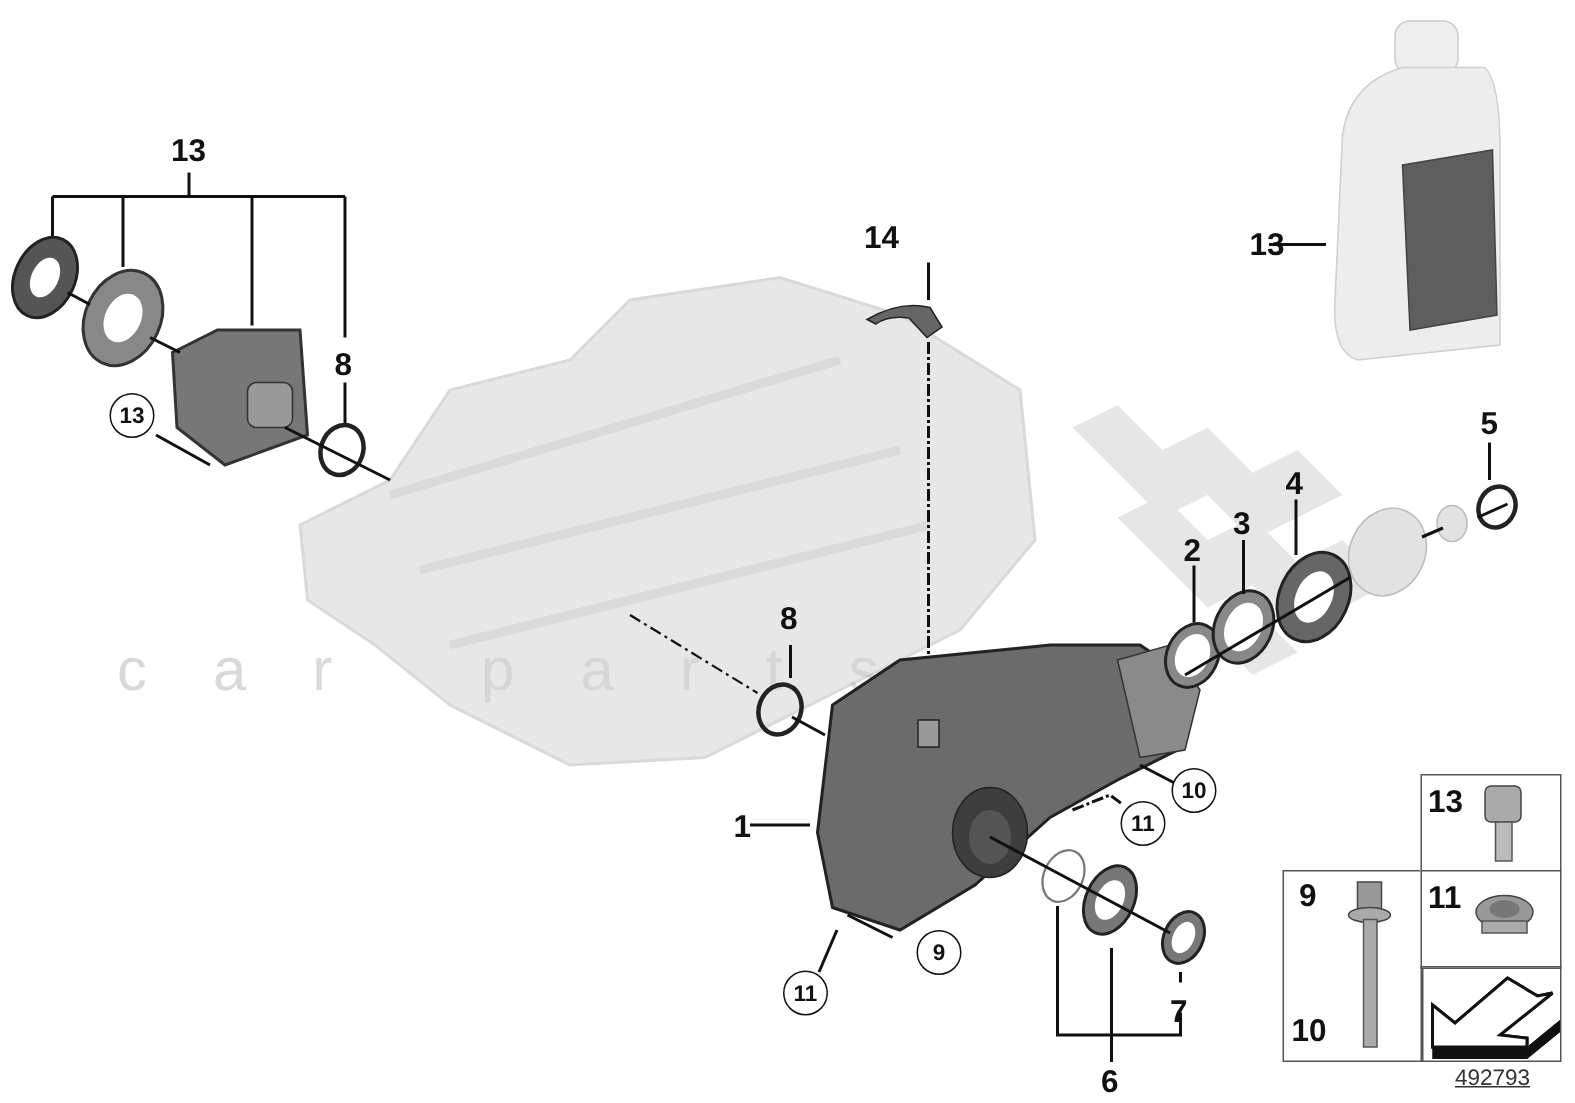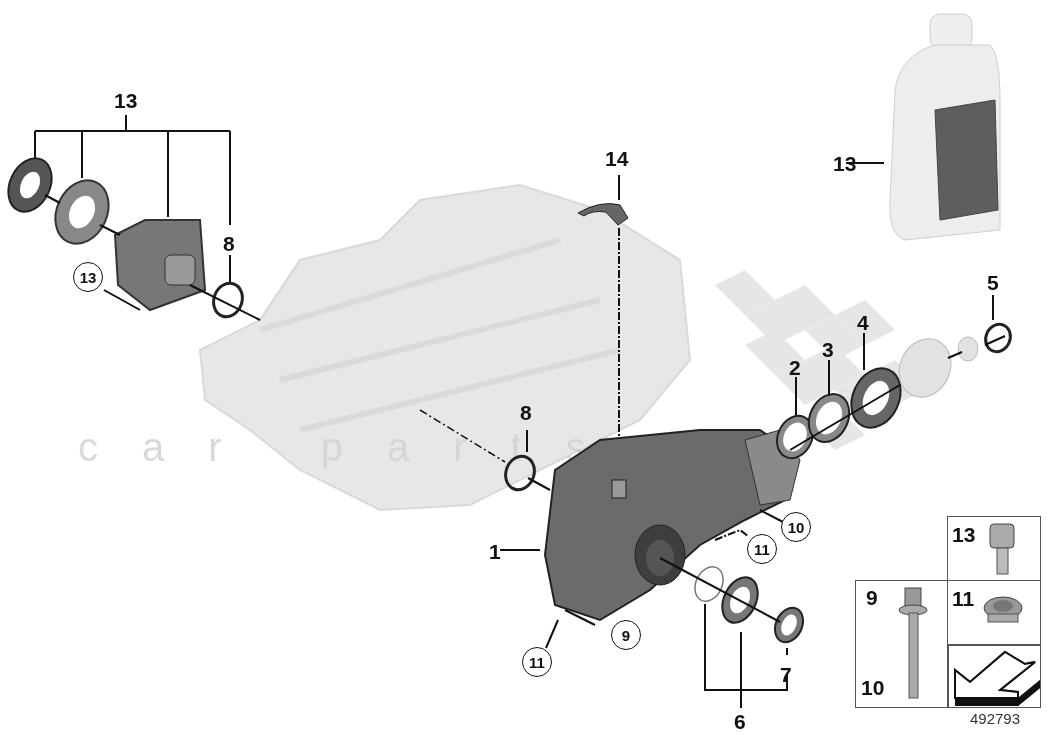--- a/index.html
+++ b/index.html
@@ -3,21 +3,21 @@
 <meta charset="utf-8">
 <style>
   html, body { margin:0; padding:0; background:#ffffff; }
   body { width:1050px; height:735px; position:relative; overflow:hidden; font-family:"Liberation Sans", sans-serif; }
   .canvas { position:absolute; left:0; top:0; width:1050px; height:735px; }
   .lbl { position:absolute; font-weight:bold; font-size:21px; color:#111; line-height:1; }
   .circ { position:absolute; width:30px; height:30px; border:1.5px solid #111; border-radius:50%; background:#fff; font-size:15px; font-weight:bold; display:flex; align-items:center; justify-content:center; color:#111; box-sizing:border-box; }
   .wm1 { position:absolute; left:78px; top:288px; font-size:118px; font-weight:bold; color:rgba(235,140,150,0.45); letter-spacing:2px; font-family:"Liberation Sans", sans-serif; }
   .wm2 { position:absolute; left:78px; top:425px; font-size:40px; color:rgba(180,180,180,0.5); letter-spacing:44px; font-family:"Liberation Sans", sans-serif; }
   .box { position:absolute; border:1px solid #555; background:#fff; }
-  .imgno { position:absolute; left:970px; top:710px; font-size:15px; color:#333; }
+  .imgno { position:absolute; left:970px; top:710px; font-size:15px; color:#333;text-decoration:underline; }
 </style>
 </head>
 <body>
 
 <div class="canvas">
 
   <div class="wm2">car parts</div>
 
   <svg width="1050" height="735" style="position:absolute;left:0;top:0">
 
@@ -169,21 +169,21 @@
       <ellipse cx="1003" cy="608" rx="19" ry="11" fill="#999" stroke="#444"></ellipse>
       <ellipse cx="1003" cy="606" rx="10" ry="6" fill="#777"></ellipse>
       <rect x="988" y="614" width="30" height="8" fill="#aaa" stroke="#555"></rect>
       <polygon points="955,670 970,682 1005,652 1025,664 1035,662 1000,690 1018,692 1018,698 955,698" fill="#fff" stroke="#111" stroke-width="2"></polygon>
       <polygon points="955,698 1018,698 1040,680 1040,688 1018,706 955,706" fill="#111"></polygon>
     </g>
   </svg>
 
   <div class="lbl" style="left:114px;top:90px;">13</div>
   <div class="lbl" style="left:223px;top:233px;">8</div>
-  <div class="lbl" style="left:605px;top:148px;text-align:center;">14</div>
+  <div class="lbl" style="left:576px;top:148px;text-align:center;">14</div>
   <div class="lbl" style="left:833px;top:153px;">13</div>
   <div class="lbl" style="left:987px;top:272px;">5</div>
   <div class="lbl" style="left:857px;top:312px;">4</div>
   <div class="lbl" style="left:822px;top:339px;">3</div>
   <div class="lbl" style="left:789px;top:357px;">2</div>
   <div class="lbl" style="left:520px;top:402px;">8</div>
   <div class="lbl" style="left:489px;top:541px;">1</div>
   <div class="lbl" style="left:780px;top:664px;">7</div>
   <div class="lbl" style="left:734px;top:711px;">6</div>
 

